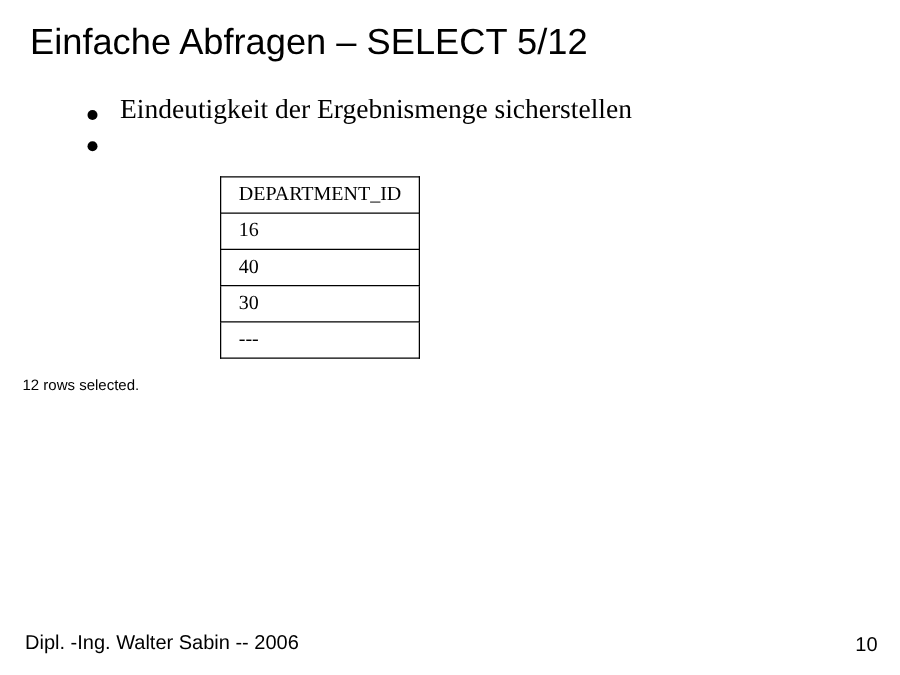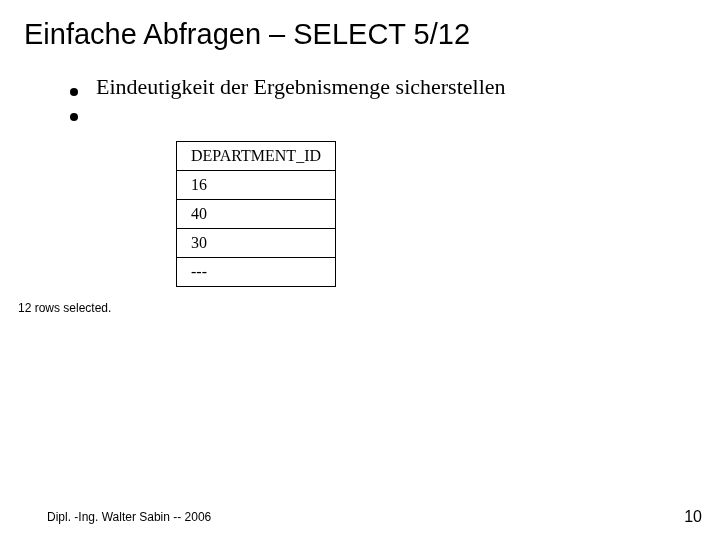--- a/index.html
+++ b/index.html
@@ -59,23 +59,23 @@
   th {
     font-weight: normal;
   }
   .row-count {
     margin: 14px 0 0 18px;
     font-family: Liberation Sans, sans-serif;
     font-size: 12px;
   }
   .footer-left {
     position: absolute;
-    left: 47px;
+    left: 20px;
     bottom: 16px;
-    font-size: 12px;
+    font-size: 16px;
     font-family: Arial, Helvetica, sans-serif;
   }
   .footer-right {
     position: absolute;
     right: 18px;
     bottom: 14px;
     font-size: 16px;
     font-family: Arial, Helvetica, sans-serif;
   }
 </style>

